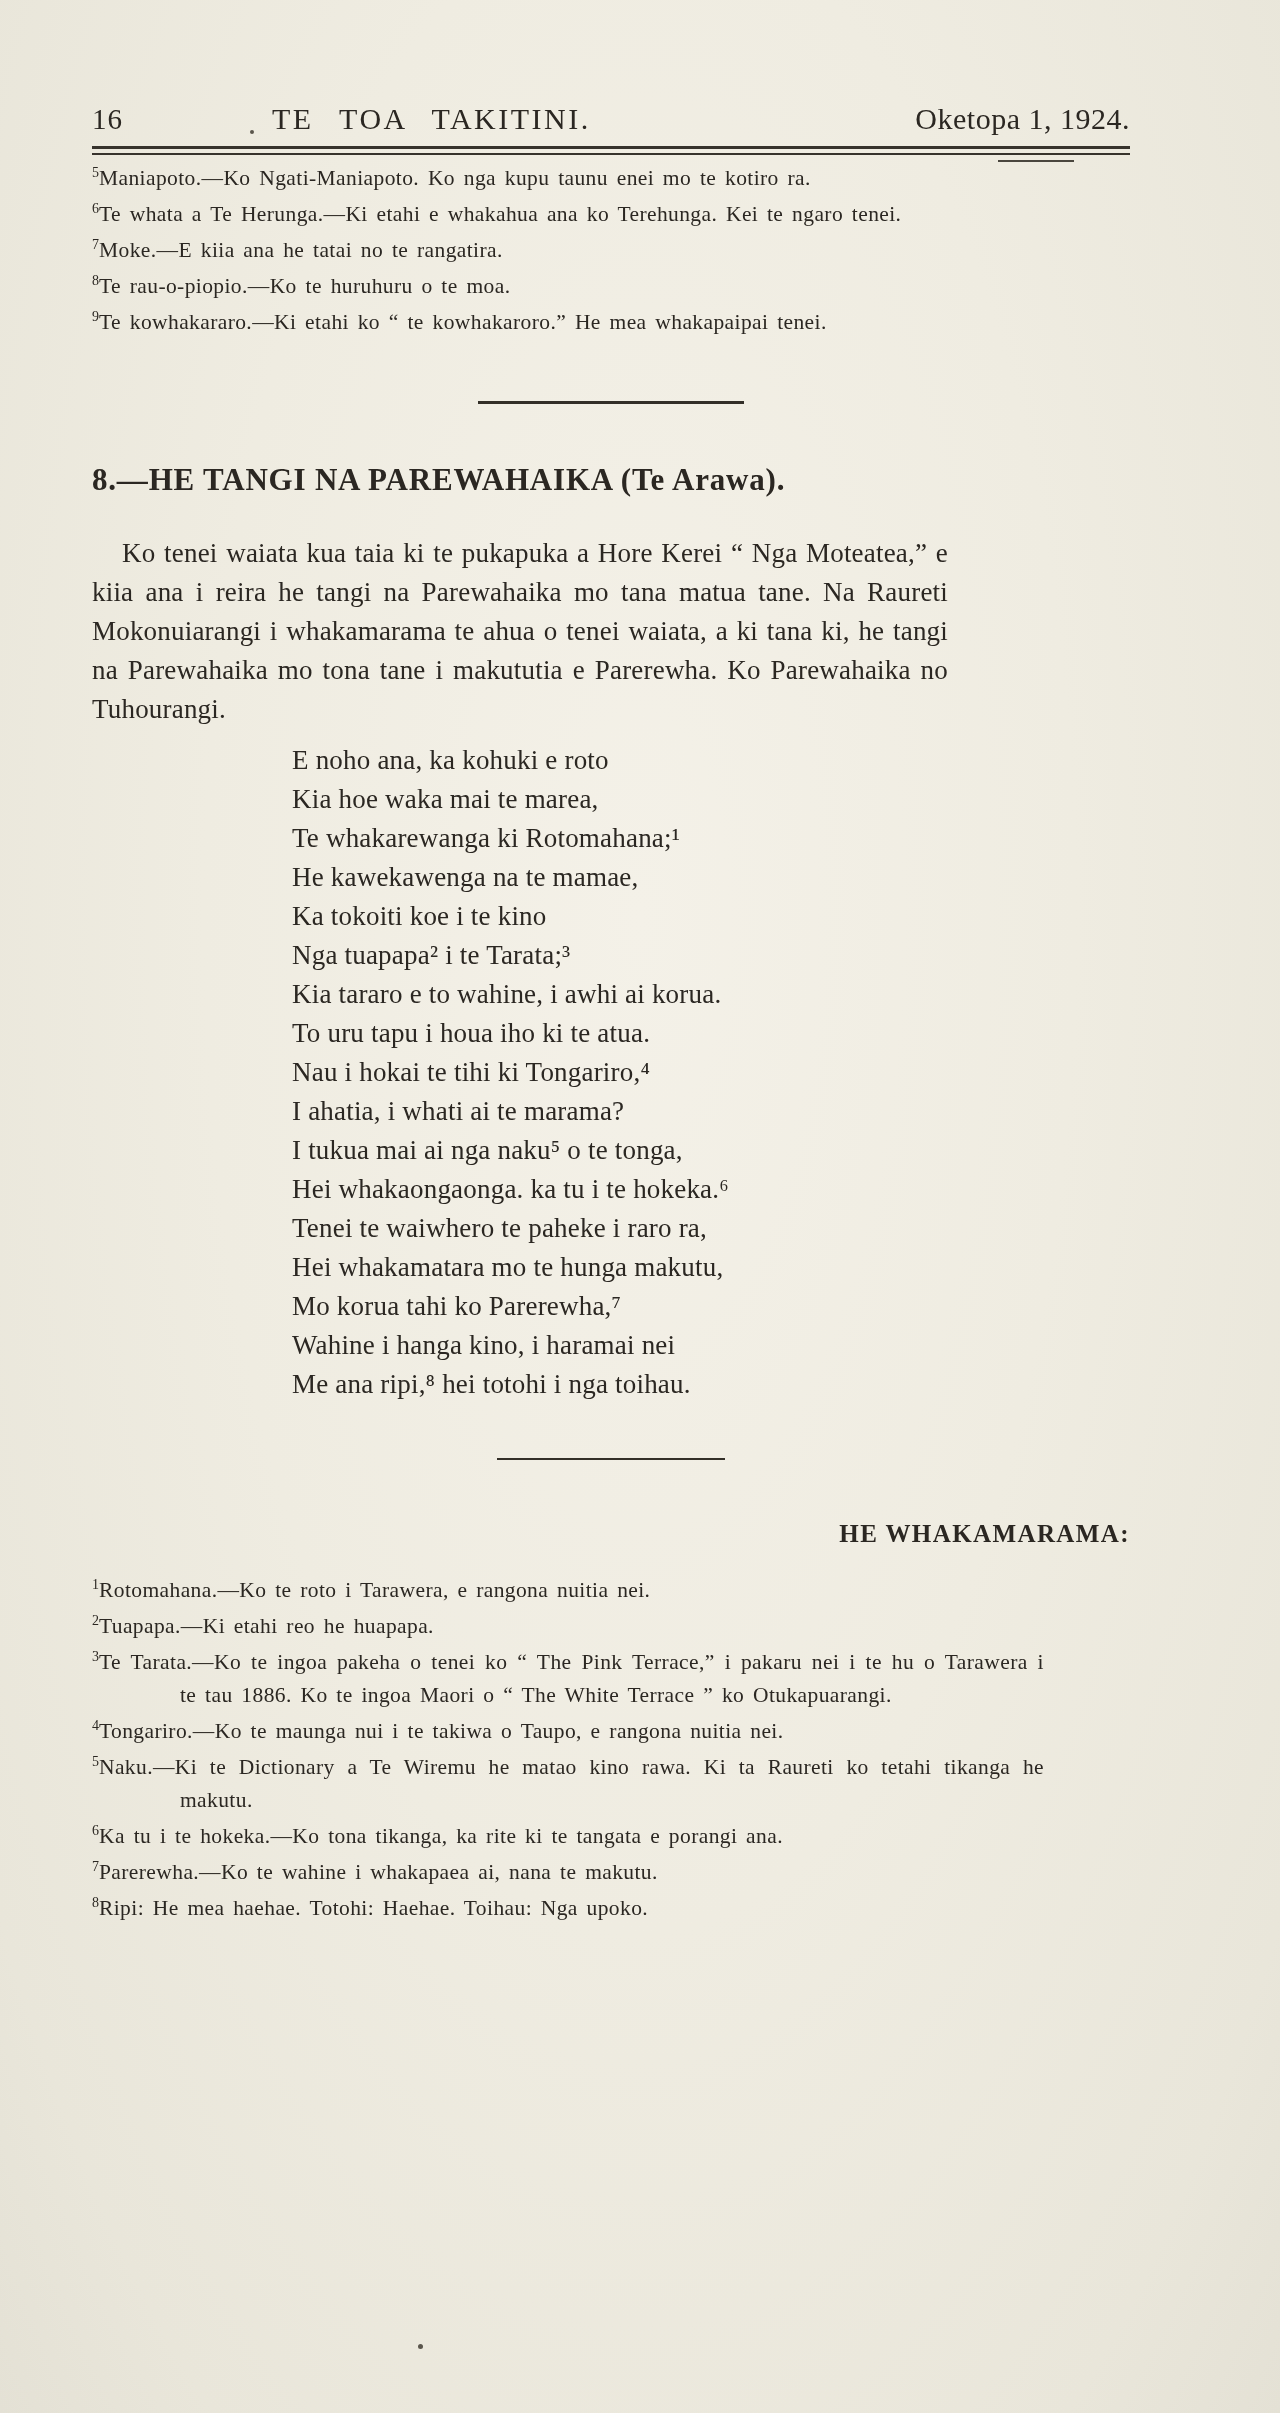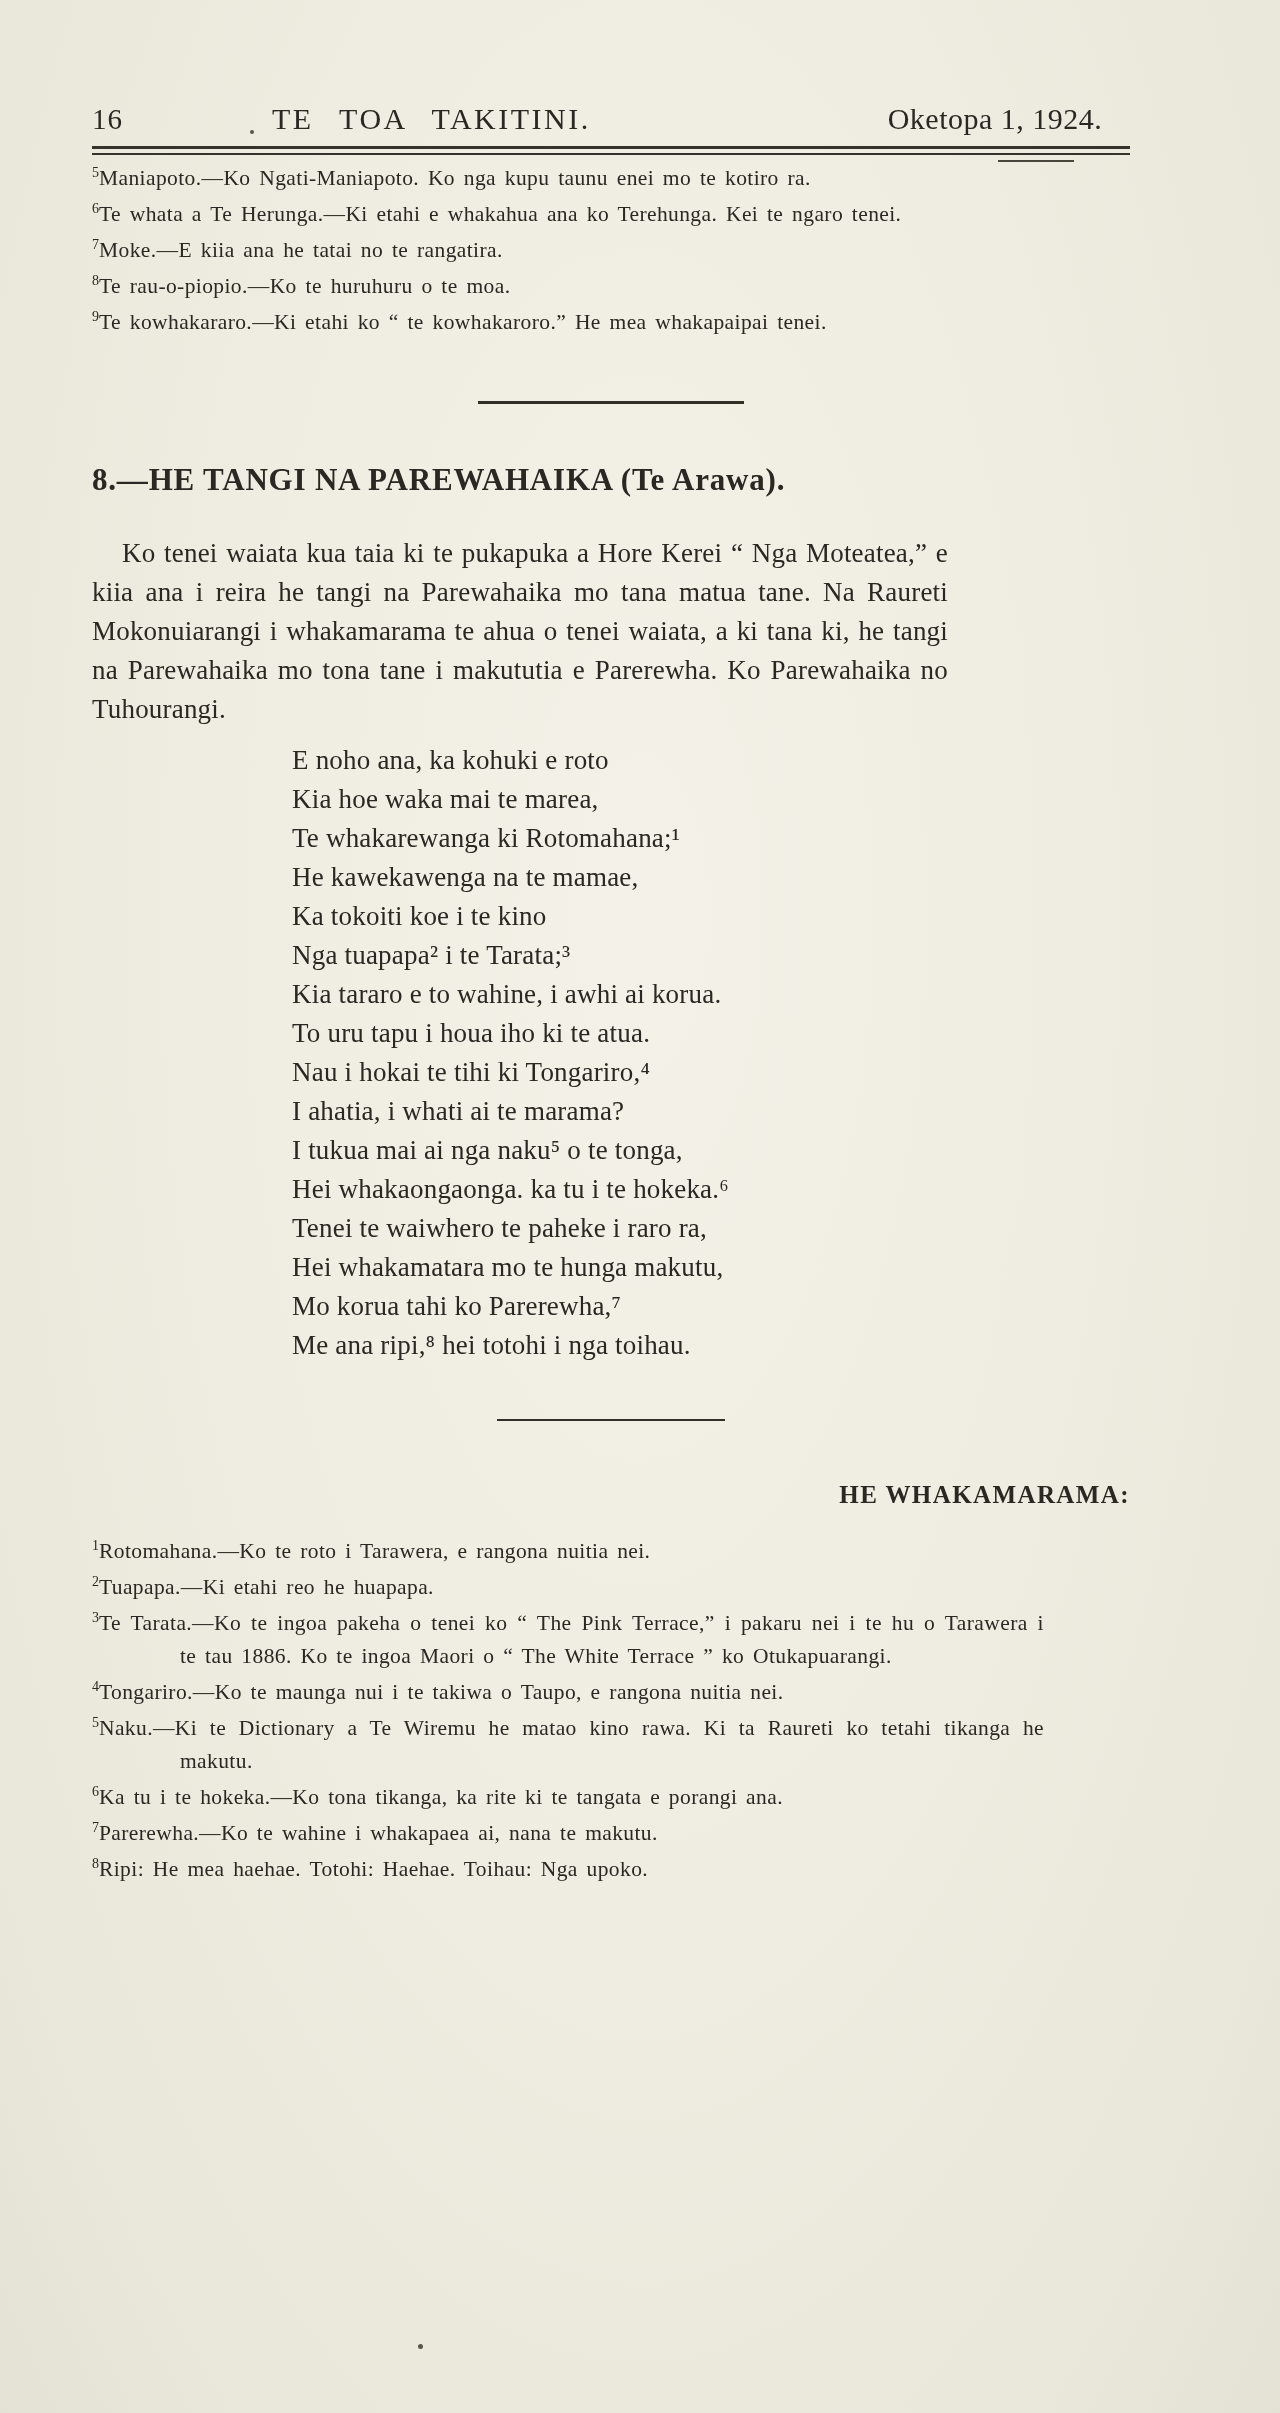--- a/index.html
+++ b/index.html
@@ -23,21 +23,21 @@
 
   
   .masthead {
     display: flex;
     align-items: baseline;
     font-weight: 400;
     font-size: 30px;
   }
   .masthead .pn   { width: 180px; font-size: 29px; letter-spacing: 1px; }
   .masthead .title{ flex: 1; text-align: left; letter-spacing: 2.5px; word-spacing: 16px; }
-  .masthead .date { width: 270px; text-align: center; letter-spacing: 0.5px; }
+  .masthead .date { width: 270px; text-align: right; letter-spacing: 0.5px; }
 
   .double-rule {
     margin-top: 10px;
     height: 9px;
     border-top: 3px solid #37332c;
     border-bottom: 2px solid #37332c;
   }
   .date-dash {
     width: 76px; height: 2px;
     background: #4a463e;
@@ -139,20 +139,21 @@
     <div class="poem-line">Nga tuapapa² i te Tarata;³</div>
     <div class="poem-line">Kia tararo e to wahine, i awhi ai korua.</div>
     <div class="poem-line">To uru tapu i houa iho ki te atua.</div>
     <div class="poem-line">Nau i hokai te tihi ki Tongariro,⁴</div>
     <div class="poem-line">I ahatia, i whati ai te marama?</div>
     <div class="poem-line">I tukua mai ai nga naku⁵ o te tonga,</div>
     <div class="poem-line">Hei whakaongaonga. ka tu i te hokeka.⁶</div>
     <div class="poem-line">Tenei te waiwhero te paheke i raro ra,</div>
     <div class="poem-line">Hei whakamatara mo te hunga makutu,</div>
     <div class="poem-line">Mo korua tahi ko Parerewha,⁷</div>
+    <div class="poem-line">Wahine i hanga kino, i haramai nei</div>
     <div class="poem-line">Me ana ripi,⁸ hei totohi i nga toihau.</div>
   </div>
 
   <div class="rule-short-2"></div>
 
   <h3 class="notes-heading">HE WHAKAMARAMA:</h3>
 
   <div class="notes footnotes">
     <p class="note"><sup>1</sup><span>Rotomahana.—Ko te roto i Tarawera, e rangona nuitia nei.</span></p>
     <p class="note"><sup>2</sup><span>Tuapapa.—Ki etahi reo he huapapa.</span></p>

